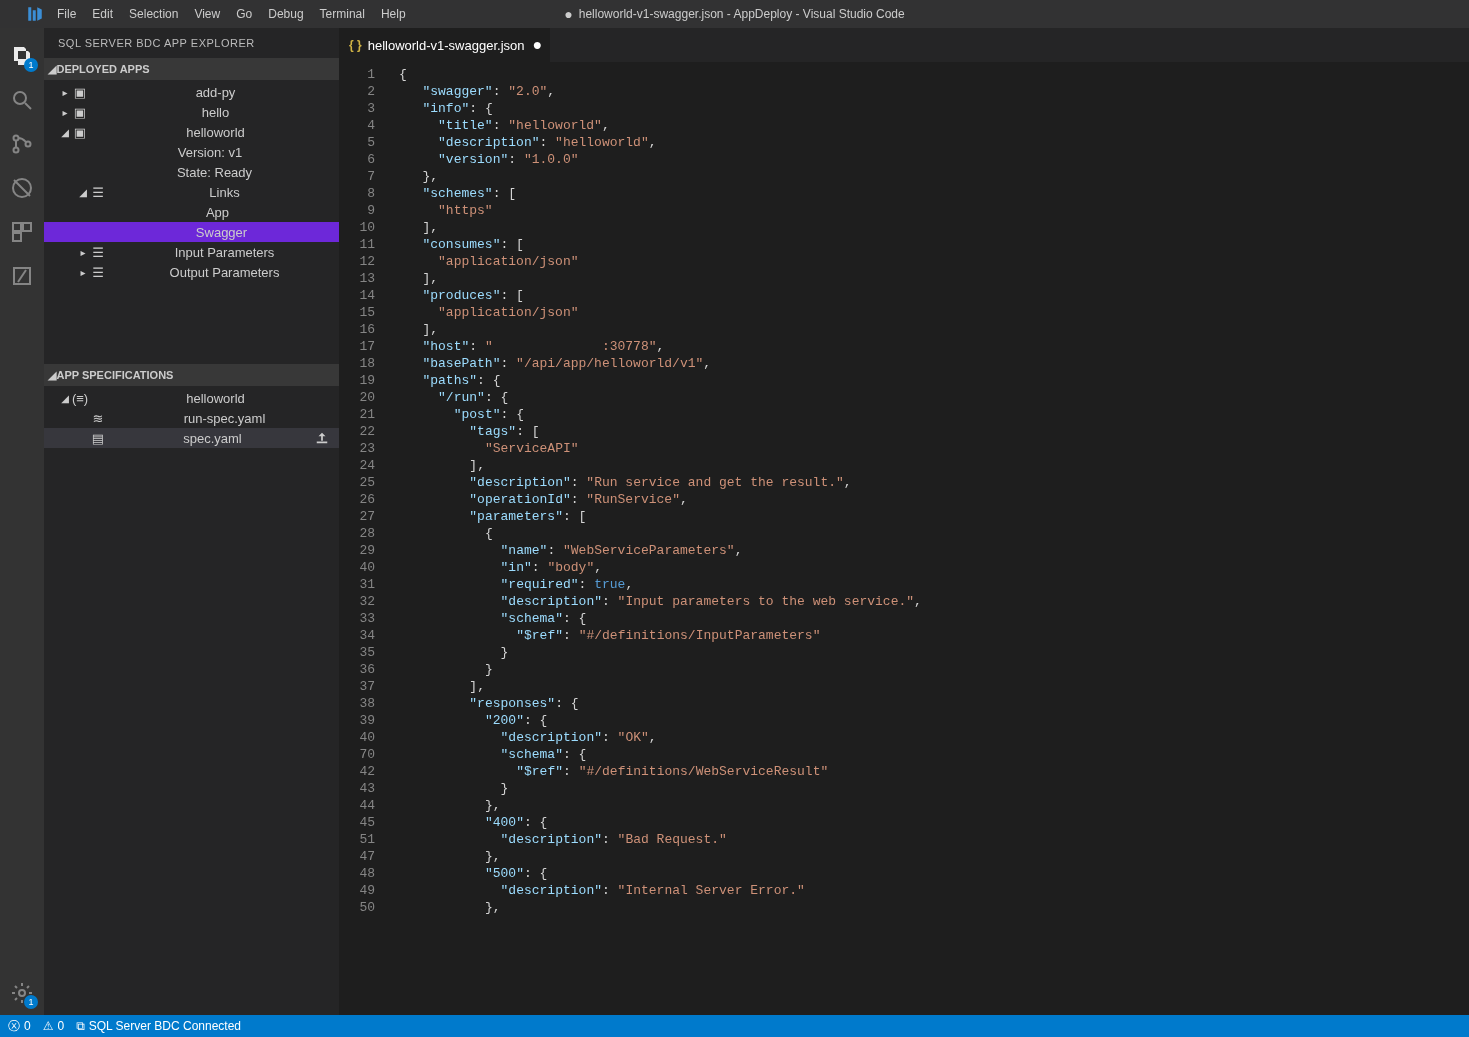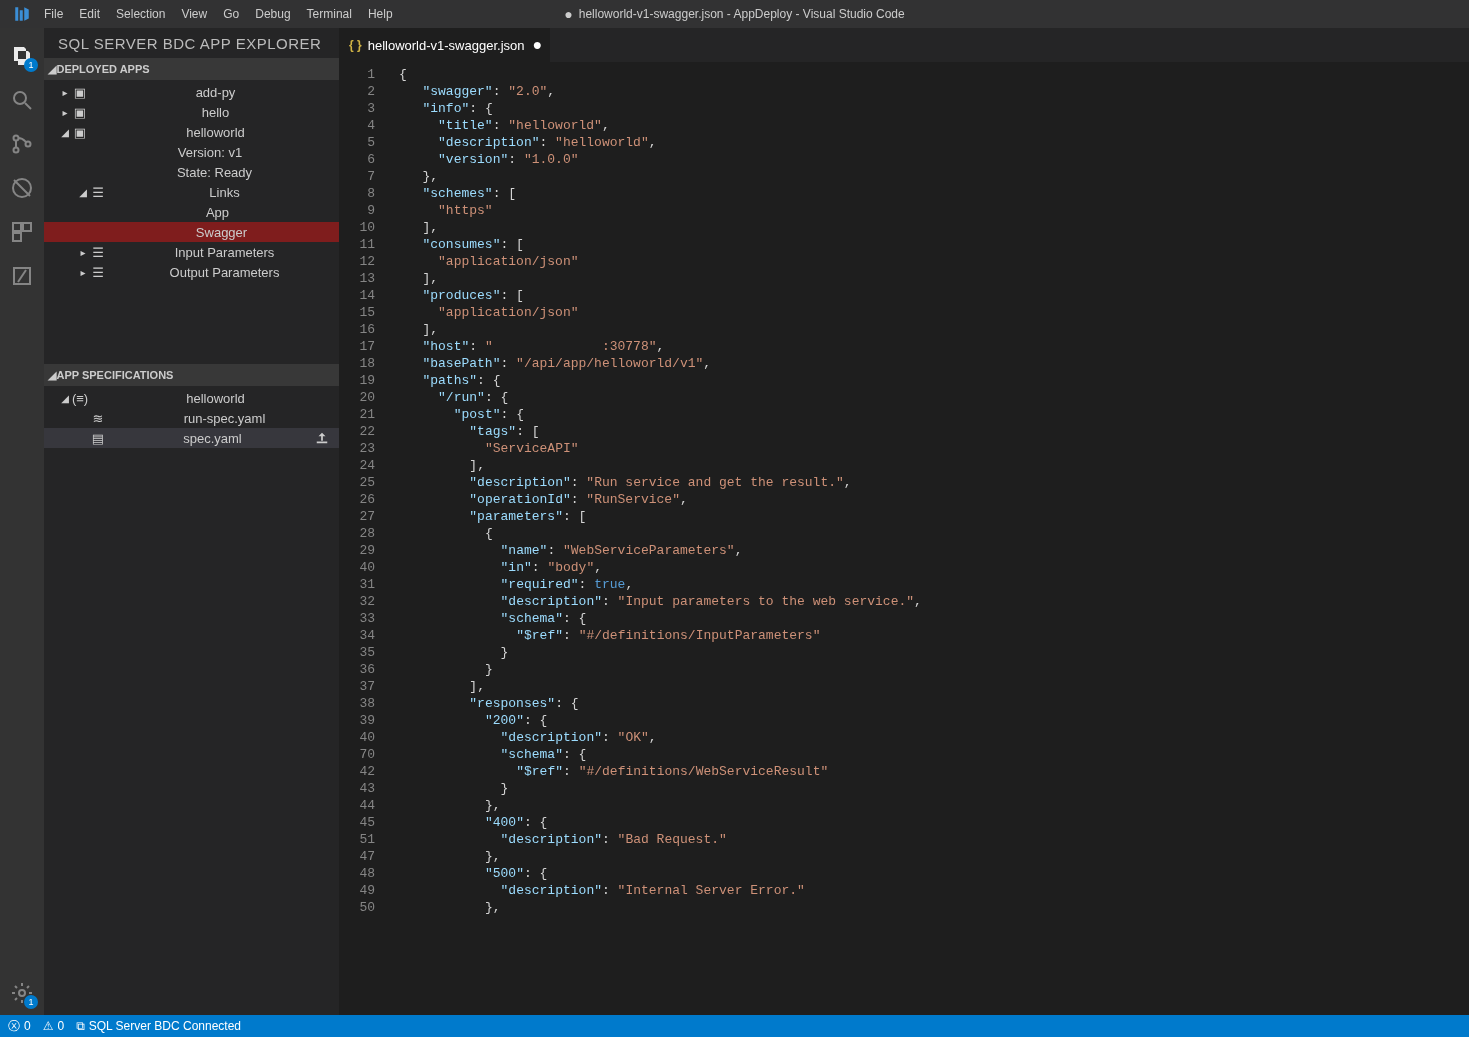--- a/index.html
+++ b/index.html
@@ -19,21 +19,21 @@
     background: #323233;
     display: flex;
     align-items: center;
     color: #cccccc;
     font-size: 12px;
     position: relative;
   }
   .titlebar .menu {
     display: flex;
     align-items: center;
-    padding-left: 12px;
+    padding-left: 25px;
   }
   .titlebar .menu-item {
     padding: 4px 8px;
     cursor: pointer;
   }
   .titlebar .title {
     position: absolute;
     left: 50%;
     transform: translateX(-50%);
     color: #cccccc;
@@ -98,21 +98,21 @@
     background: #252526;
     display: flex;
     flex-direction: column;
     color: #cccccc;
   }
   .sidebar-title {
     height: 30px;
     padding: 0 14px;
     display: flex;
     align-items: center;
-    font-size: 15px;
+    font-size: 11px;
     letter-spacing: 0.5px;
     color: #bbbbbb;
   }
   .section-header {
     height: 22px;
     background: #383838;
     display: flex;
     align-items: center;
     padding-left: 4px;
     font-size: 11px;
@@ -125,21 +125,21 @@
   }
   .tree-row {
     display: flex;
     align-items: center;
     height: 20px;
     font-size: 13px;
     color: #cccccc;
     cursor: pointer;
     white-space: nowrap;
   }
-  .tree-row.selected { background: #7f1d1d; }
+  .tree-row.selected { background: #6d28d9; }
   .tree-row.selected-light { background: #37373d; }
   .tree-row .tw {
     display: inline-flex;
     width: 14px;
     justify-content: center;
     font-size: 10px;
     color: #cccccc;
   }
   .tree-row .ic {
     width: 16px;

